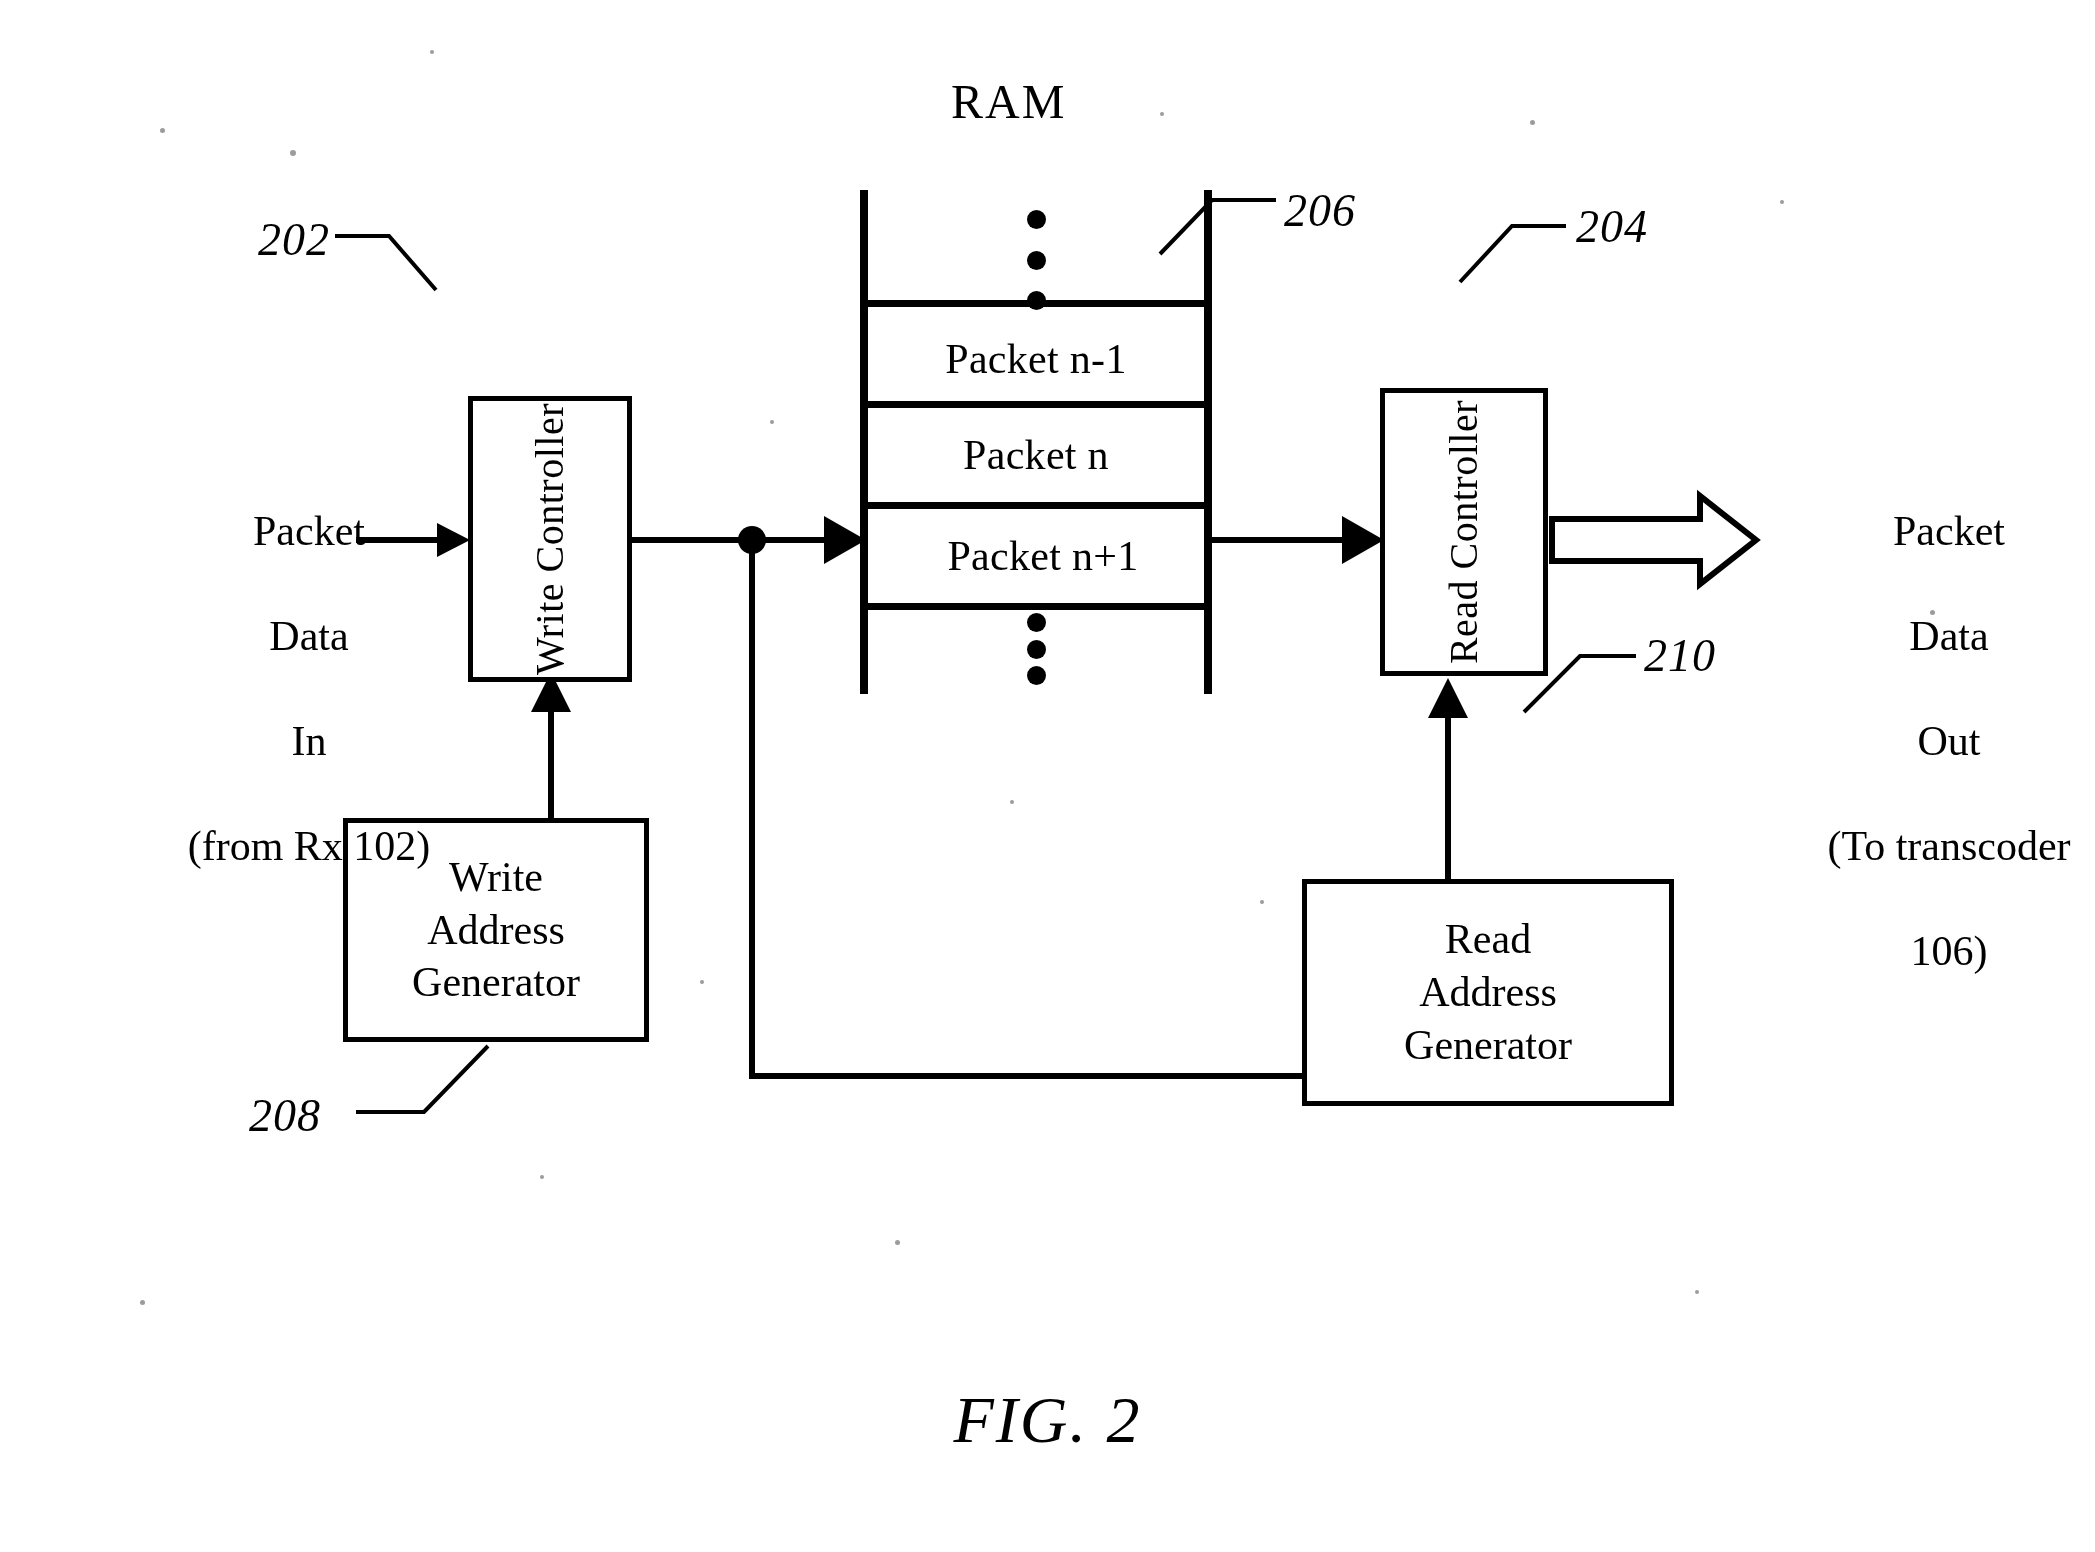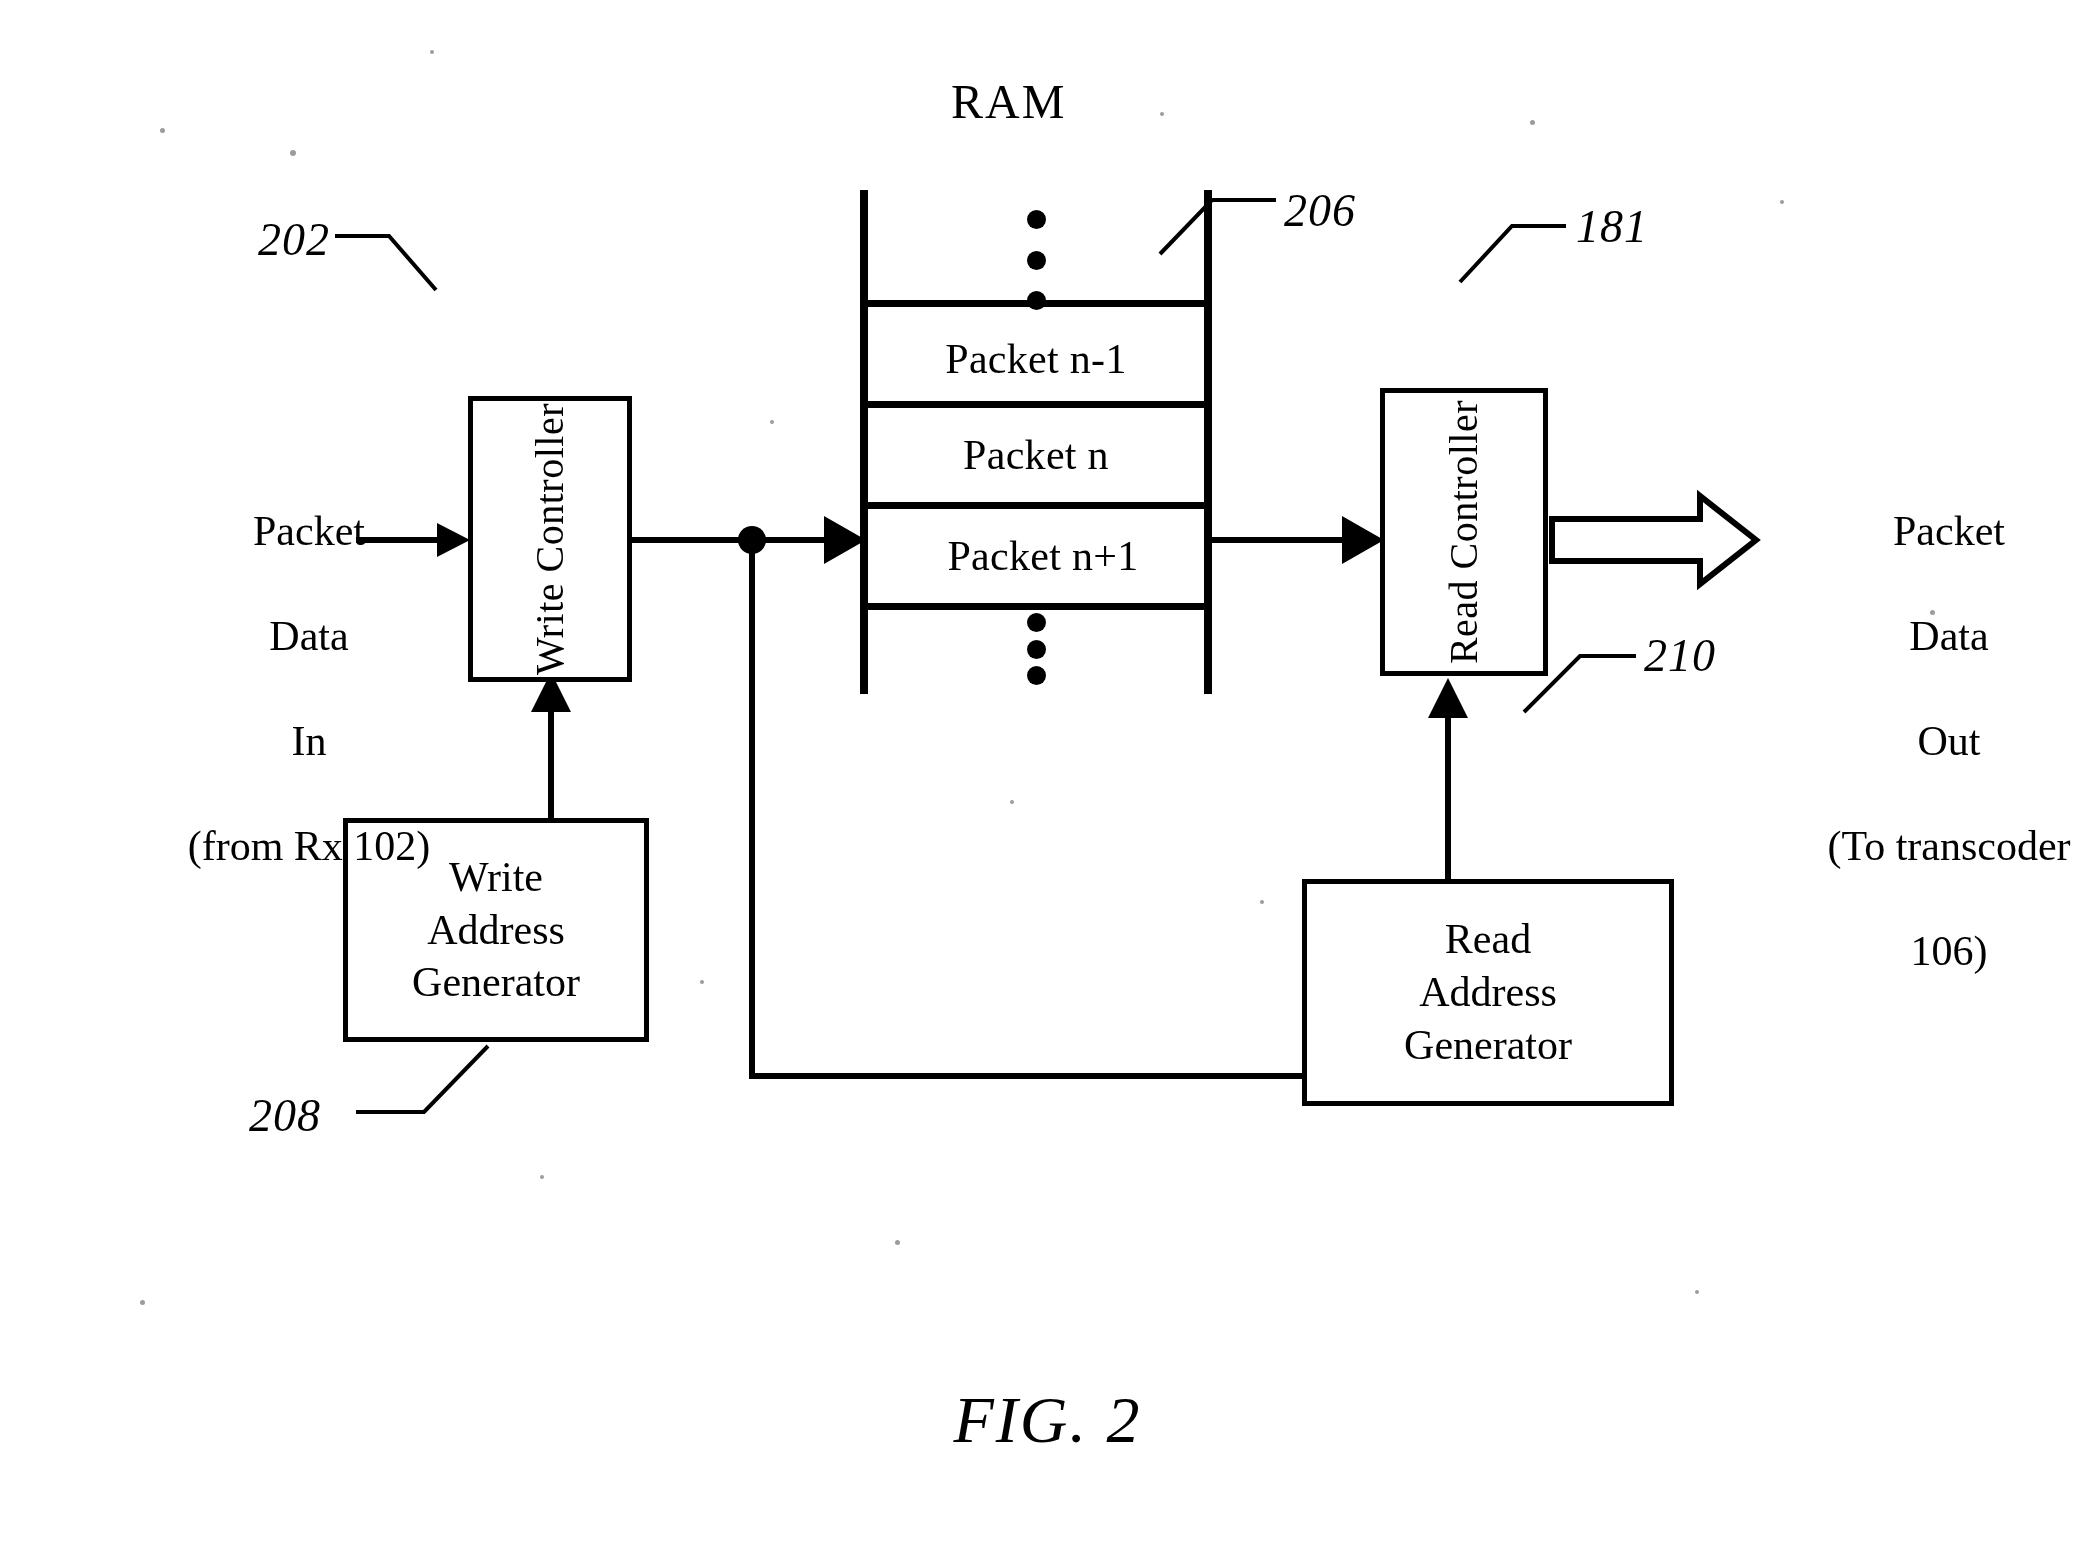--- a/index.html
+++ b/index.html
@@ -327,21 +327,21 @@
 
   <div class="lbl" id="packet-out-label">
     <span>Packet</span><br>
     <span>Data</span><br>
     <span>Out</span><br>
     <span>(To transcoder</span><br>
     <span>106)</span>
   </div>
 
   <div class="refnum" id="ref-202">202</div>
-  <div class="refnum" id="ref-204">181</div>
+  <div class="refnum" id="ref-204">204</div>
   <div class="refnum" id="ref-206">206</div>
   <div class="refnum" id="ref-208">208</div>
   <div class="refnum" id="ref-210">210</div>
 
   <div class="lbl" id="fig-caption">FIG. 2</div>
 
   <div class="speck" style="left:160px; top:128px; width:5px; height:5px;"></div>
   <div class="speck" style="left:430px; top:50px; width:4px; height:4px;"></div>
   <div class="speck" style="left:1530px; top:120px; width:5px; height:5px;"></div>
   <div class="speck" style="left:1780px; top:200px; width:4px; height:4px;"></div>

